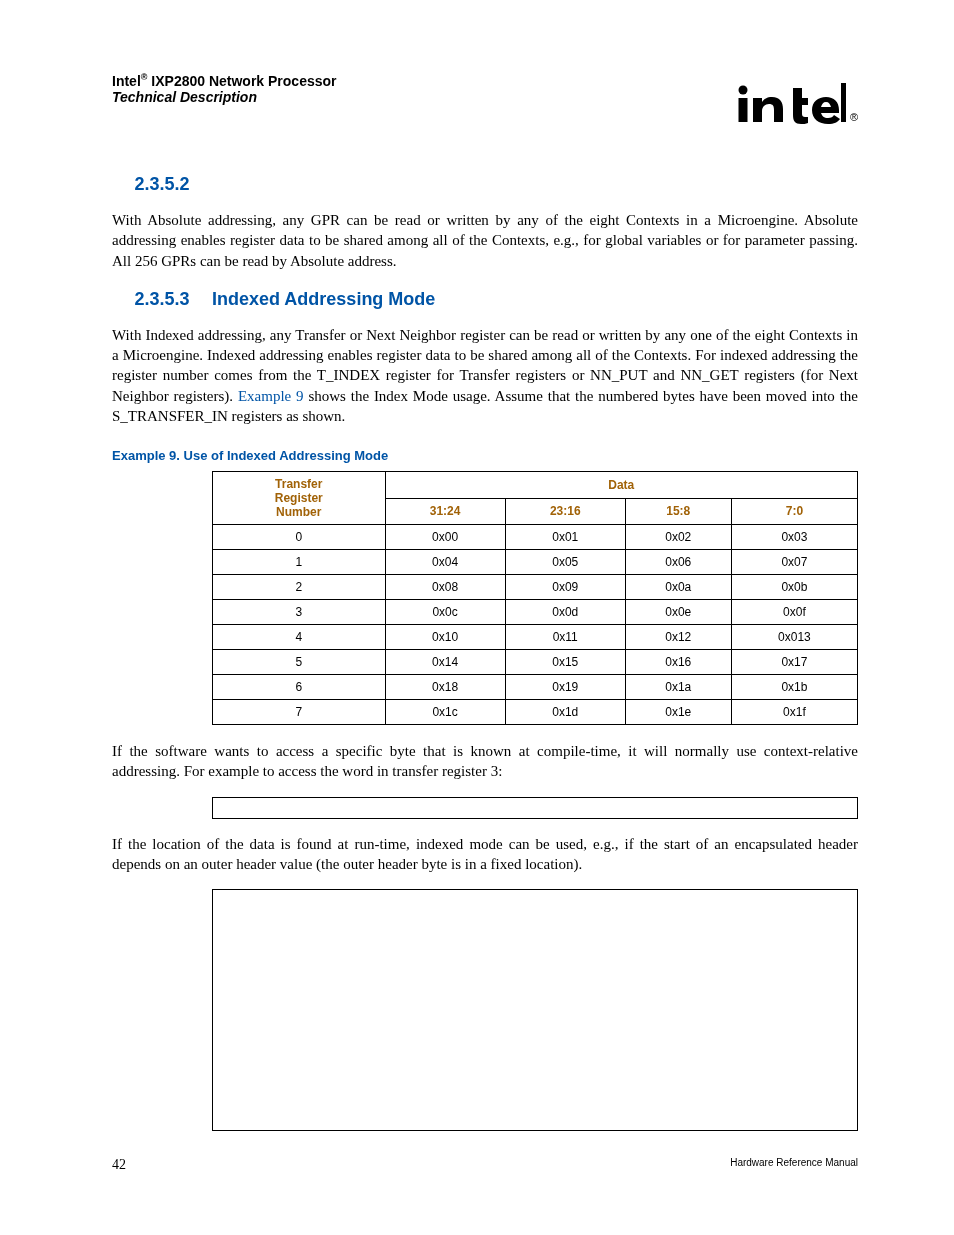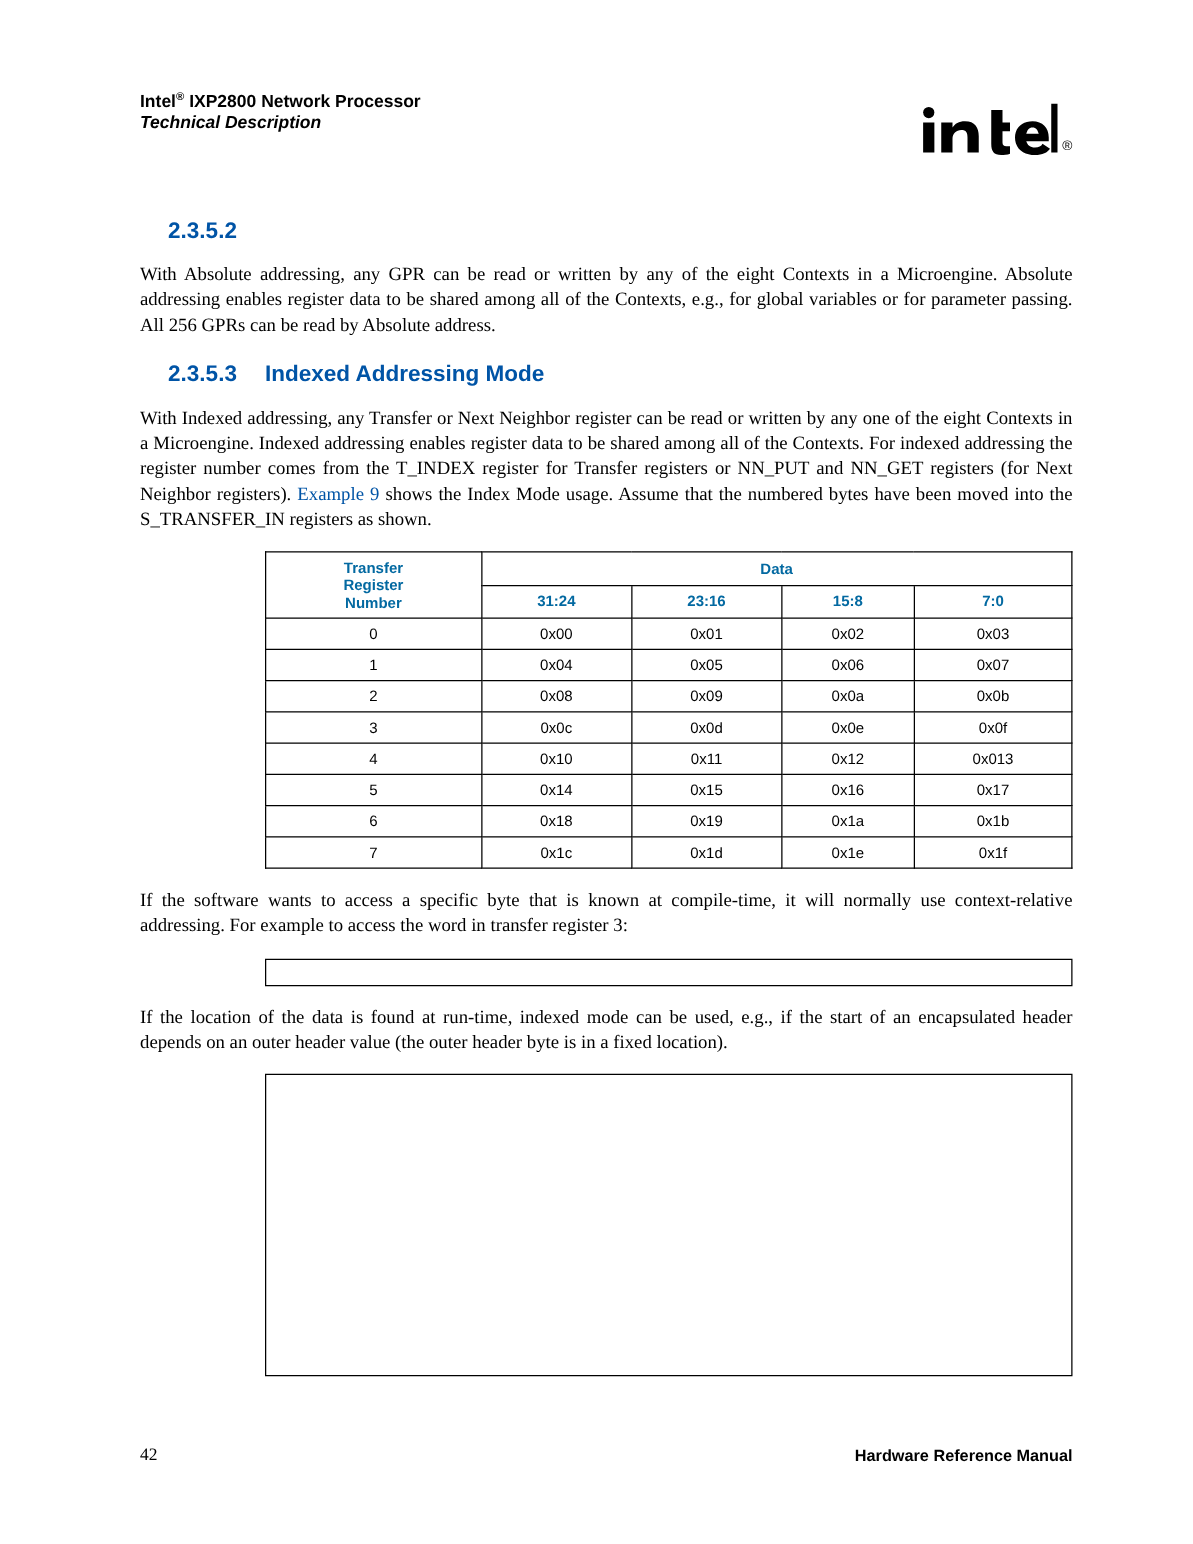--- a/index.html
+++ b/index.html
@@ -66,21 +66,21 @@
     width: calc(100% - 100px);
     font-family: Arial, Helvetica, sans-serif;
     font-size: 12px;
   }
   .tbl th, .tbl td {
     border: 1px solid #000;
     padding: 5px 4px;
     text-align: center;
   }
   .tbl th {
-    color: #0369a1;
+    color: #a16207;
     font-weight: 700;
   }
   .code-box {
     margin-left: 100px;
     border: 1px solid #000;
     min-height: 20px;
     margin-top: 12px;
     margin-bottom: 12px;
   }
   .code-box.big { min-height: 240px; }
@@ -88,22 +88,22 @@
     position: absolute;
     bottom: 62px;
     left: 112px;
     right: 96px;
     display: flex;
     justify-content: space-between;
     font-size: 14px;
   }
   .footer .right {
     font-family: Arial, Helvetica, sans-serif;
-    font-weight: 700;
-    font-size: 13px;
+    font-weight: 400;
+    font-size: 10px;
   }
 </style>
 </head>
 <body>
 
 <div class="page">
 
   <div class="header">
     <div class="header-text">
       <span>Intel</span><sup>®</sup><span> IXP2800 Network Processor</span><br>
@@ -128,20 +128,21 @@
   <p class="body-text">With Absolute addressing, any GPR can be read or written by any of the eight Contexts in a Microengine. Absolute addressing enables register data to be shared among all of the Contexts, e.g., for global variables or for parameter passing. All 256 GPRs can be read by Absolute address.</p>
 
   <div class="sec-head">
     <span class="sec-num">2.3.5.3</span>
     <span>Indexed Addressing Mode</span>
   </div>
   <p class="body-text">
     <span>With Indexed addressing, any Transfer or Next Neighbor register can be read or written by any one of the eight Contexts in a Microengine. Indexed addressing enables register data to be shared among all of the Contexts. For indexed addressing the register number comes from the T_INDEX register for Transfer registers or NN_PUT and NN_GET registers (for Next Neighbor registers). </span><a href="#">Example 9</a><span> shows the Index Mode usage. Assume that the numbered bytes have been moved into the S_TRANSFER_IN registers as shown.</span>
   </p>
 
+  <div class="example-title">Example 9. Use of Indexed Addressing Mode</div>
 
   <table class="tbl">
     <thead>
       <tr>
         <th rowspan="2">
           <span>Transfer</span><br>
           <span>Register</span><br>
           <span>Number</span>
         </th>
         <th colspan="4">Data</th>

